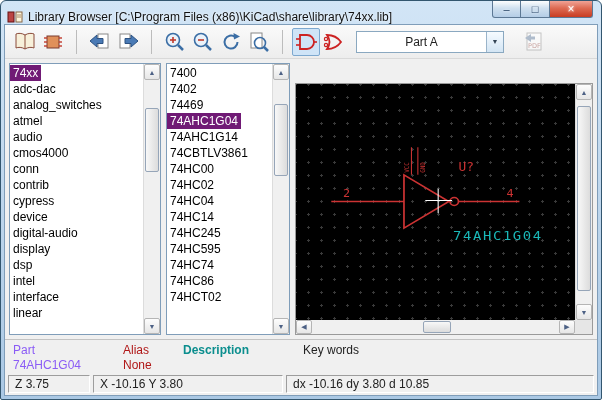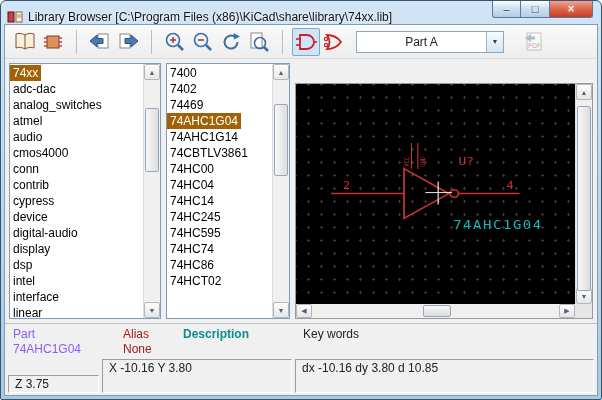--- a/index.html
+++ b/index.html
@@ -31,21 +31,21 @@
   .combo-arrow { width:17px; height:100%; display:flex; align-items:center; justify-content:center; font-size:7px; color:#345; background:linear-gradient(#f6fbff,#d3e5f4); border-left:1px solid #9ab4ca; }
 
   
   .main { flex:1 1 auto; display:flex; gap:5px; padding:4px; min-height:0; }
   .listbox { background:#fff; border:1px solid #7f9db9; display:flex; overflow:hidden; }
   .listbox.lib { width:152px; }
   .listbox.parts { width:124px; }
   .list { flex:1; overflow:hidden; padding-top:1px; }
   .list-item { height:16px; line-height:16px; white-space:nowrap; cursor:default; }
   .list-item .txt { display:inline-block; padding:0 3px; }
-  .list-item.selected .txt { background:#a16207; color:#fff; }
+  .list-item.selected .txt { background:#701a75; color:#fff; }
 
   
   .vscroll { width:17px; background:#f0f0f0; border-left:1px solid #dcdcdc; display:flex; flex-direction:column; flex:0 0 auto; }
   .sbtn { height:16px; display:flex; align-items:center; justify-content:center; font-size:7px; color:#4d6185; background:linear-gradient(#fdfdfd,#e6e6e6); border:1px solid #b5b5b5; border-radius:2px; }
   .vtrack { flex:1; position:relative; }
   .vthumb { position:absolute; left:1px; right:1px; background:linear-gradient(90deg,#f8f8f8,#dcdcdc); border:1px solid #96a5b8; border-radius:2px; }
   .hscroll { height:14px; background:#f0f0f0; display:flex; }
   .hbtn { width:16px; height:100%; display:flex; align-items:center; justify-content:center; font-size:7px; color:#4d6185; background:linear-gradient(#fdfdfd,#e6e6e6); border:1px solid #b5b5b5; border-radius:2px; }
   .htrack { flex:1; position:relative; }
   .hthumb { position:absolute; top:1px; bottom:1px; left:45%; width:28px; background:linear-gradient(#f8f8f8,#dcdcdc); border:1px solid #96a5b8; border-radius:2px; }
@@ -63,21 +63,21 @@
   
   .infobar { flex:0 0 34px; border-top:1px solid #c3c3c3; padding:2px 8px 0; display:grid; grid-template-columns:110px 60px 120px 1fr; grid-template-rows:15px 15px; align-items:center; }
   .hdr-part, .val-part { color:#8b5cf6; }
   .hdr-alias, .val-alias { color:#b01616; }
   .hdr-desc { color:#0b8e8e;font-weight:bold; }
   .hdr-keys { color:#222; }
 
   
   .statusbar { flex:0 0 22px; display:flex; gap:3px; padding:2px 3px; background:#f0f0f0; }
   .status-cell { border:1px solid; border-color:#9d9d9d #ffffff #ffffff #9d9d9d; padding:1px 6px; white-space:nowrap; overflow:hidden; color:#222; }
-  .status-cell.c1 { width:91px;margin-top:16px; }
+  .status-cell.c1 { width:82px; }
   .status-cell.c2 { width:190px; }
   .status-cell.c3 { flex:1; }
 
   .icon-svg { display:block; }
 </style>
 </head>
 <body>
 
 <div class="window">
 
@@ -229,20 +229,21 @@
 
       <div class="listbox parts">
         <div class="list" id="part-list">
             <div class="list-item"><span class="txt">7400</span></div>
             <div class="list-item"><span class="txt">7402</span></div>
             <div class="list-item"><span class="txt">74469</span></div>
             <div class="list-item selected"><span class="txt">74AHC1G04</span></div>
             <div class="list-item"><span class="txt">74AHC1G14</span></div>
             <div class="list-item"><span class="txt">74CBTLV3861</span></div>
             <div class="list-item"><span class="txt">74HC00</span></div>
+            <div class="list-item"><span class="txt">74HC02</span></div>
             <div class="list-item"><span class="txt">74HC04</span></div>
             <div class="list-item"><span class="txt">74HC14</span></div>
             <div class="list-item"><span class="txt">74HC245</span></div>
             <div class="list-item"><span class="txt">74HC595</span></div>
             <div class="list-item"><span class="txt">74HC74</span></div>
             <div class="list-item"><span class="txt">74HC86</span></div>
             <div class="list-item"><span class="txt">74HCT02</span></div>
           </div>
         <div class="vscroll">
           <div class="sbtn">▲</div>

